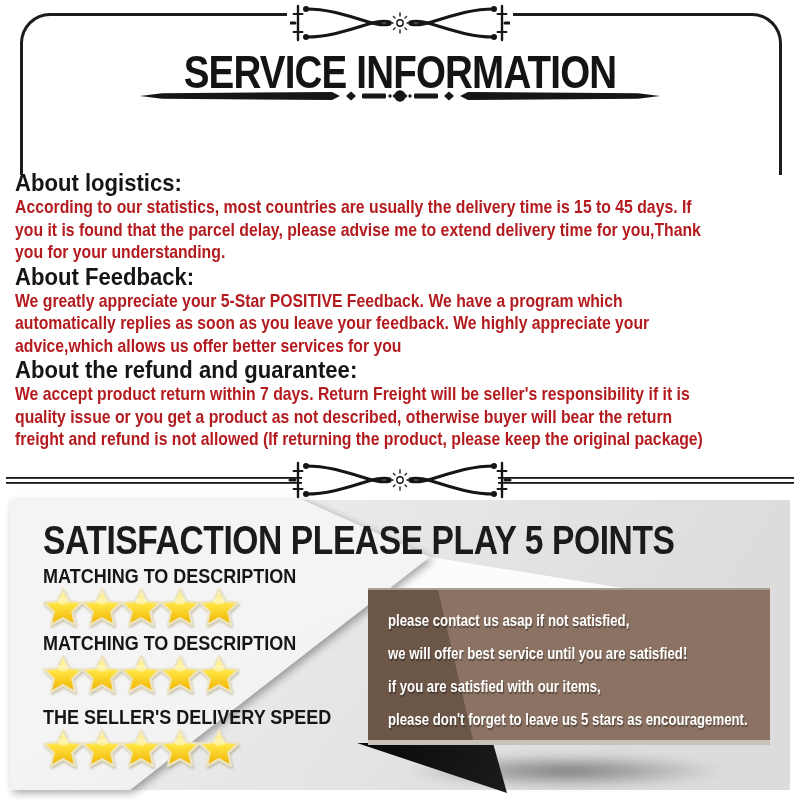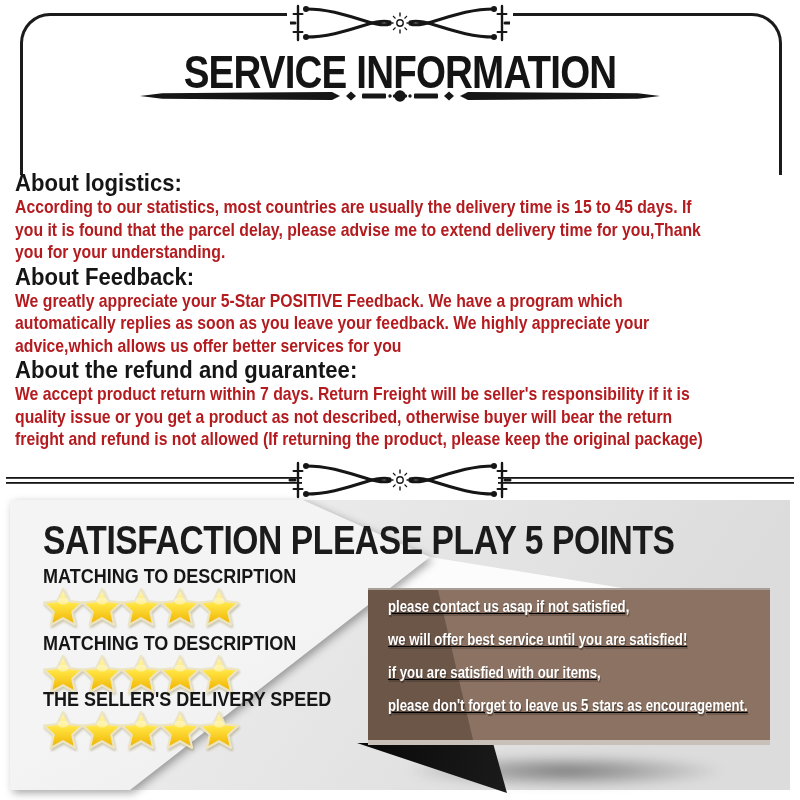--- a/index.html
+++ b/index.html
@@ -46,21 +46,21 @@
     transform:scaleX(.9);transform-origin:left;white-space:nowrap;line-height:20px;}
   .stars{display:flex;margin-top:1px;filter:drop-shadow(1px 2px 1px rgba(130,115,50,.35));}
   .stars svg{margin-right:-1px;}
 
   
   .notice-box{position:absolute;left:358px;top:88px;width:402px;height:157px;
     background:var(--brown,#8b7262);box-sizing:border-box;
     border-top:2px solid #a89e95;border-bottom:5px solid #c9c1b9;}
   .notice-overlay{position:absolute;left:0;top:0;width:100%;height:100%;
     clip-path:polygon(0 0,70px 0,105px 100%,0 100%);background:rgba(58,41,31,.38);}
-  .notice-lines{position:relative;padding:0 0 0 20px;text-decoration:underline;}
+  .notice-lines{position:relative;padding:14px 0 0 20px;}
   .notice-line{font-size:16.5px;line-height:33px;font-weight:bold;color:#ffffff;
     transform:scaleX(.8);transform-origin:left;white-space:nowrap;
     text-shadow:1px 1.5px 1px rgba(0,0,0,.35);}
 
   .flap-shadow{position:absolute;left:405px;top:754px;width:320px;height:34px;
     background:radial-gradient(closest-side,rgba(45,45,45,.55),rgba(45,45,45,0));
     filter:blur(4px);}
   .flap{position:absolute;left:10px;top:500px;width:780px;height:300px;
     clip-path:polygon(347px 243px,483px 243px,497px 293px);
     background:linear-gradient(105deg,#050505 45%,#3d3d3d);}
@@ -206,21 +206,21 @@
           <svg viewBox="0 0 40 40" width="40" height="40">
     <polygon points="20,2 25.9,14.2 39.2,15.6 29.3,24.8 32.1,38 20,31.2 7.9,38 10.7,24.8 0.8,15.6 14.1,14.2" fill="url(#goldGrad)" stroke="#ede5c2" stroke-width="2.2" stroke-linejoin="round"></polygon>
     <ellipse cx="20" cy="14" rx="5.5" ry="3.5" fill="rgba(255,255,248,.45)"></ellipse>
   </svg>
           <svg viewBox="0 0 40 40" width="40" height="40">
     <polygon points="20,2 25.9,14.2 39.2,15.6 29.3,24.8 32.1,38 20,31.2 7.9,38 10.7,24.8 0.8,15.6 14.1,14.2" fill="url(#goldGrad)" stroke="#ede5c2" stroke-width="2.2" stroke-linejoin="round"></polygon>
     <ellipse cx="20" cy="14" rx="5.5" ry="3.5" fill="rgba(255,255,248,.45)"></ellipse>
   </svg>
         </div>
     </div>
-    <div class="rating" style="top:189px">
+    <div class="rating" style="top:207px">
       <div class="rating-label">THE SELLER'S DELIVERY SPEED</div>
       <div class="stars">
           <svg viewBox="0 0 40 40" width="40" height="40">
     <polygon points="20,2 25.9,14.2 39.2,15.6 29.3,24.8 32.1,38 20,31.2 7.9,38 10.7,24.8 0.8,15.6 14.1,14.2" fill="url(#goldGrad)" stroke="#ede5c2" stroke-width="2.2" stroke-linejoin="round"></polygon>
     <ellipse cx="20" cy="14" rx="5.5" ry="3.5" fill="rgba(255,255,248,.45)"></ellipse>
   </svg>
           <svg viewBox="0 0 40 40" width="40" height="40">
     <polygon points="20,2 25.9,14.2 39.2,15.6 29.3,24.8 32.1,38 20,31.2 7.9,38 10.7,24.8 0.8,15.6 14.1,14.2" fill="url(#goldGrad)" stroke="#ede5c2" stroke-width="2.2" stroke-linejoin="round"></polygon>
     <ellipse cx="20" cy="14" rx="5.5" ry="3.5" fill="rgba(255,255,248,.45)"></ellipse>
   </svg>

